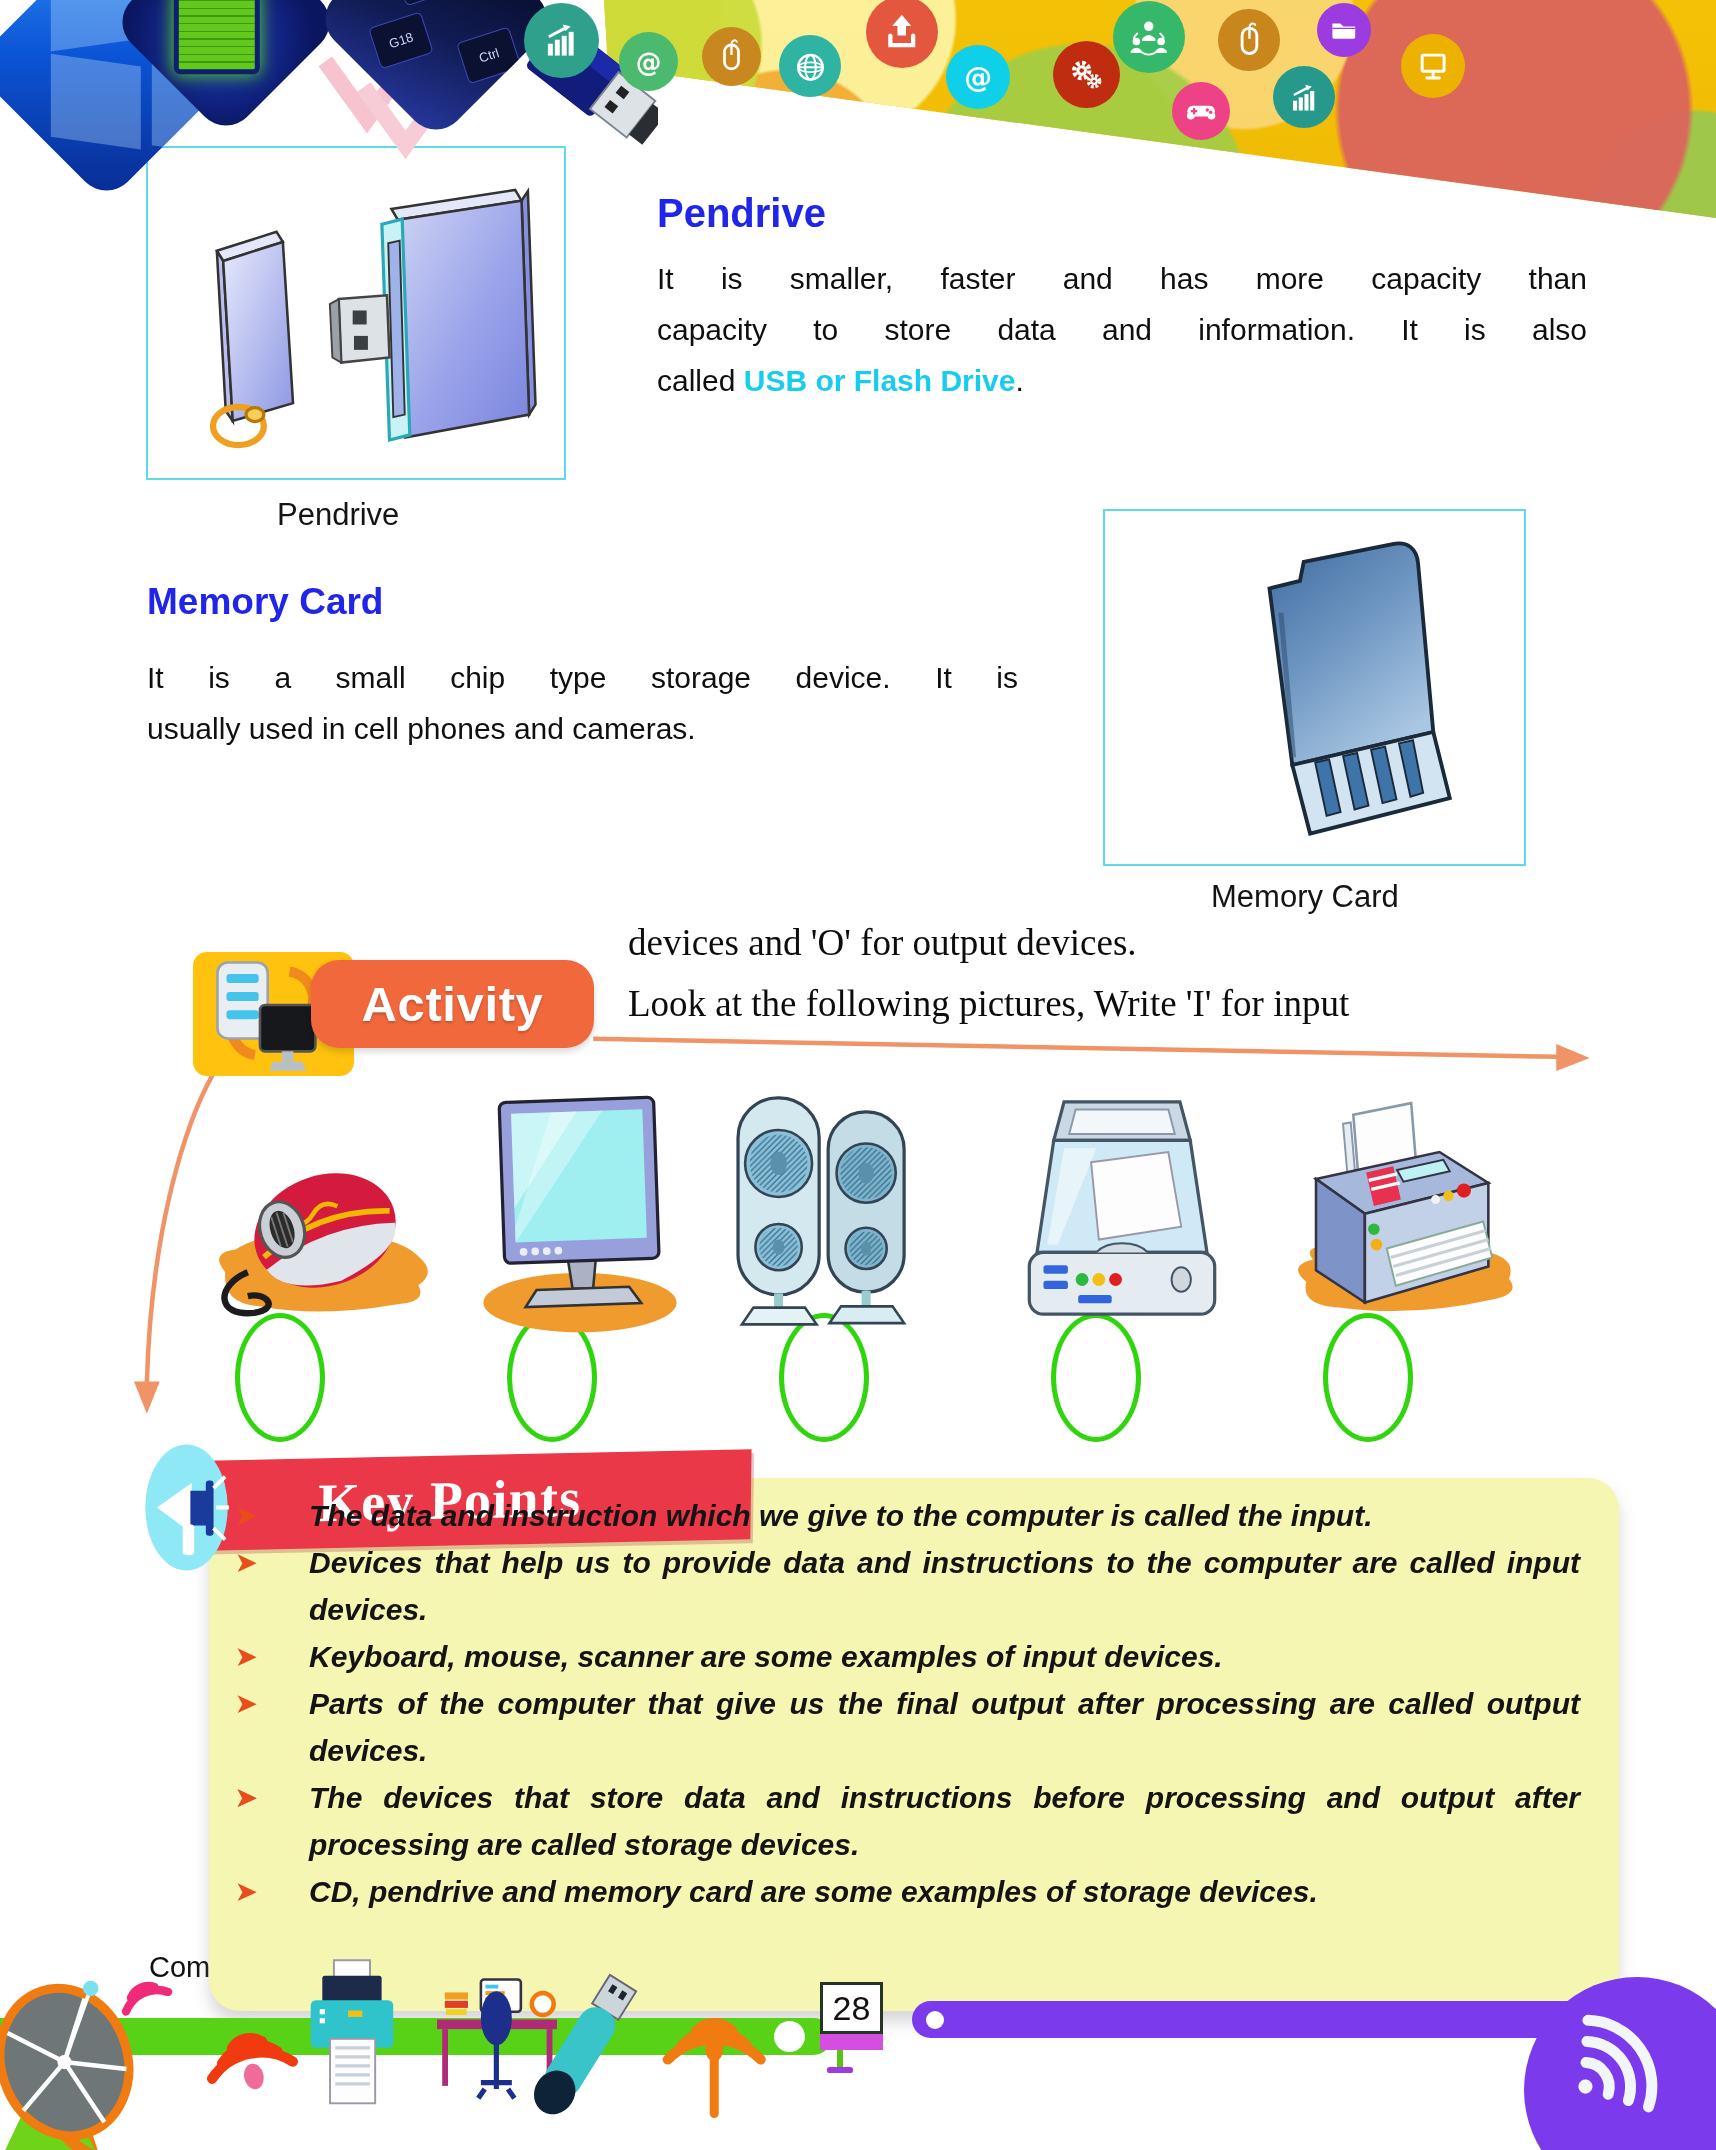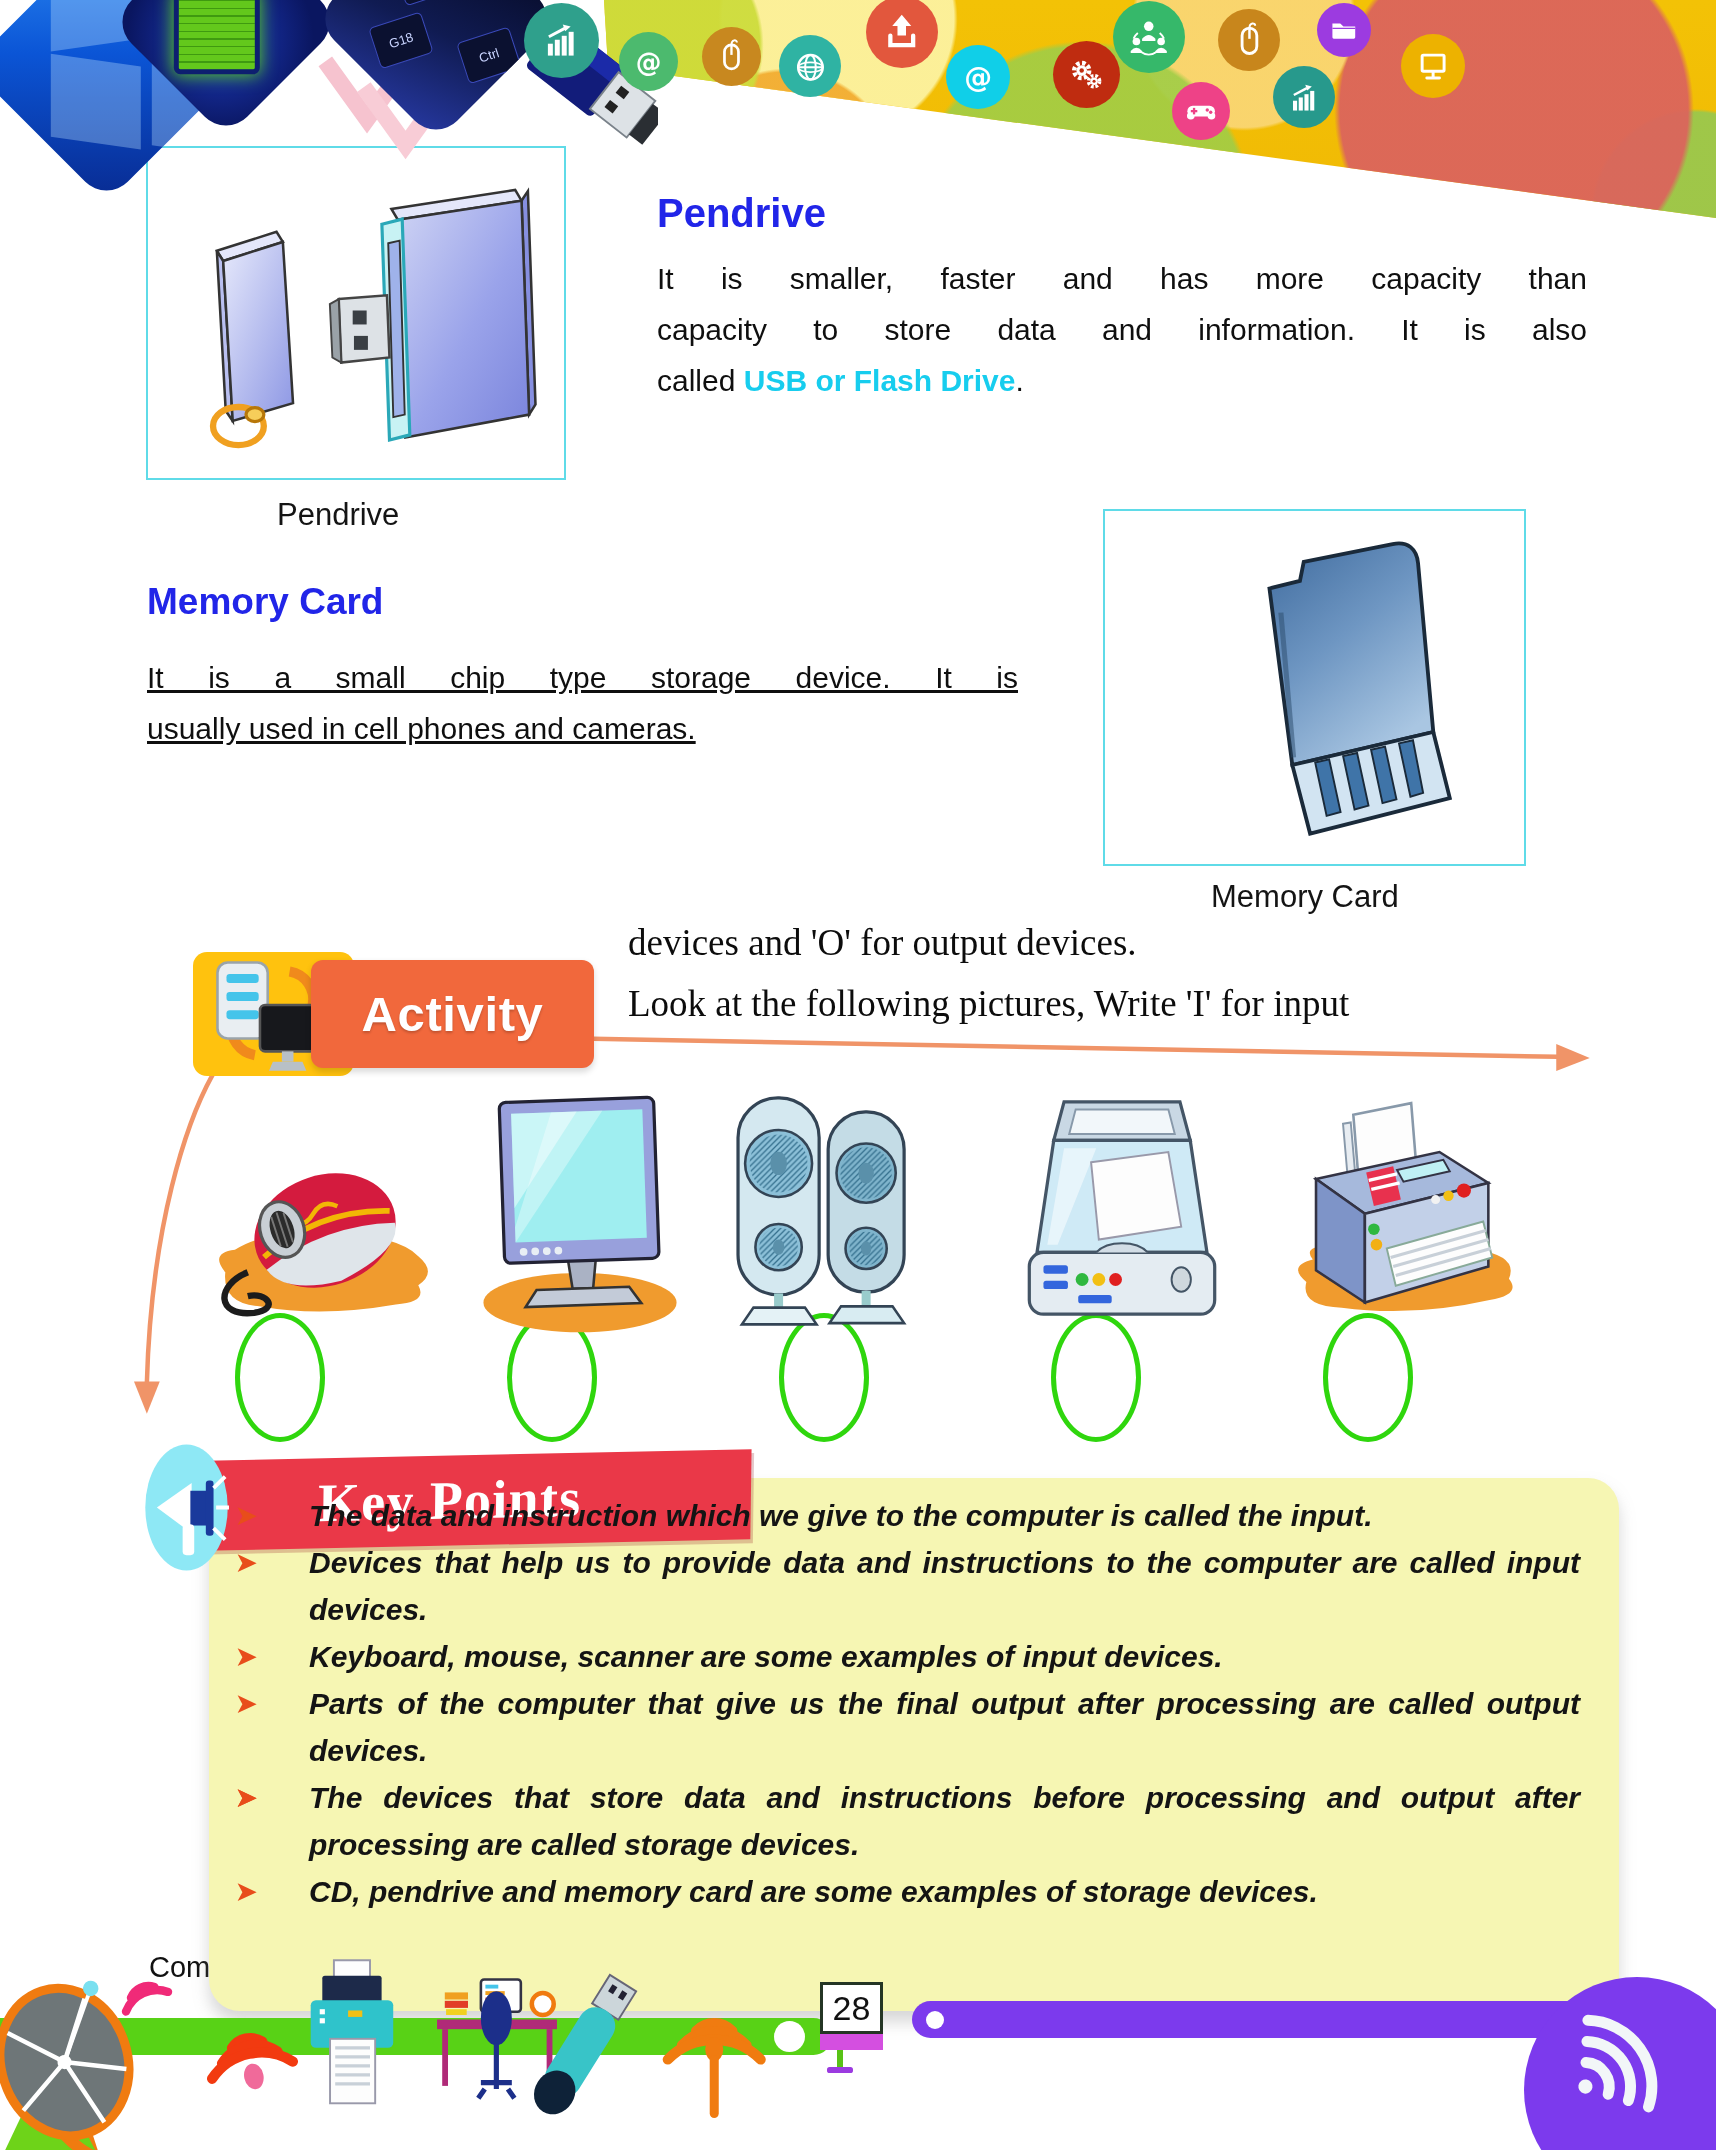--- a/index.html
+++ b/index.html
@@ -41,21 +41,21 @@
   .caption{position:absolute;font-size:31px;color:#141414;}
   
   .blue-h{position:absolute;font-weight:bold;color:#2125e8;}
   .body-par{position:absolute;font-size:30px;line-height:51px;color:#0f0f0f;}
   .jline{text-align:justify;text-align-last:justify;}
   .hl{color:#17cdee;font-weight:bold;}
   #activity-instruction{position:absolute;left:628px;top:912px;width:979px;
      font-family:"Liberation Serif",serif;font-size:37px;line-height:61px;color:#0c0c0c;}
   
   #act-ribbon{position:absolute;left:193px;top:952px;width:161px;height:124px;background:#ffc20e;border-radius:14px;z-index:2;}
-  #act-rect{position:absolute;left:311px;top:960px;width:283px;height:108px;background:#f1683c;border-radius:12px;z-index:3;
+  #act-rect{position:absolute;left:311px;top:960px;width:283px;height:88px;background:#f1683c;border-radius:28px;z-index:3;
      display:flex;align-items:center;justify-content:center;box-shadow:0 3.9px 6.4px rgba(0,0,0,.15);}
   #act-rect span{color:#fff;font-size:49px;font-weight:bold;letter-spacing:0.6px;text-shadow:0 1.9px 2.6px rgba(0,0,0,.2);}
   
   .oval{position:absolute;width:80px;height:119px;border:5.8px solid #2fd60d;border-radius:50%;background:#fff0;}
   
   #kp-banner{position:absolute;left:205px;top:1455px;width:546px;height:90px;background:#ea3848;
      transform:rotate(-1.2deg) skewX(-2deg);z-index:3;display:flex;align-items:center;box-shadow:2.6px 3.9px 0 rgba(150,30,40,.25);}
   #kp-banner span{font-family:"Liberation Serif",serif;font-weight:bold;color:#fff;font-size:54px;padding-left:113px;letter-spacing:1.3px;}
   #kp-mega{position:absolute;left:144px;top:1443px;width:85px;height:129px;z-index:4;}
   #kp-box{position:absolute;left:209px;top:1478px;width:1410px;height:533px;background:#f6f6b3;border-radius:31px;
@@ -298,21 +298,21 @@
   <div class="caption" style="left:277px;top:497px;">Pendrive</div>
 
   <div class="blue-h" style="left:657px;top:191px;font-size:40px;">Pendrive</div>
   <div class="body-par" style="left:657px;top:253px;width:930px;">
     <div class="jline">It is smaller, faster and has more capacity than</div>
     <div class="jline">capacity to store data and information. It is also</div>
     <div><span>called </span><span class="hl">USB or Flash Drive</span><span>.</span></div>
   </div>
 
   <div class="blue-h" style="left:147px;top:581px;font-size:37px;">Memory Card</div>
-  <div class="body-par" style="left:147px;top:652px;width:871px;text-decoration:underline;">
+  <div class="body-par" style="left:147px;top:652px;width:871px;">
     <div class="jline">It is a small chip type storage device. It is</div>
     <div>usually used in cell phones and cameras.</div>
   </div>
 
   <div class="imgbox" id="memcard-box">
     <svg width="414" height="348" viewBox="0 0 650 548">
       <defs>
         <linearGradient id="mc" x1="0" y1="0" x2=".6" y2="1">
           <stop offset="0" stop-color="#3f6b9e"></stop>
             <stop offset=".5" stop-color="#6e96c2"></stop>

